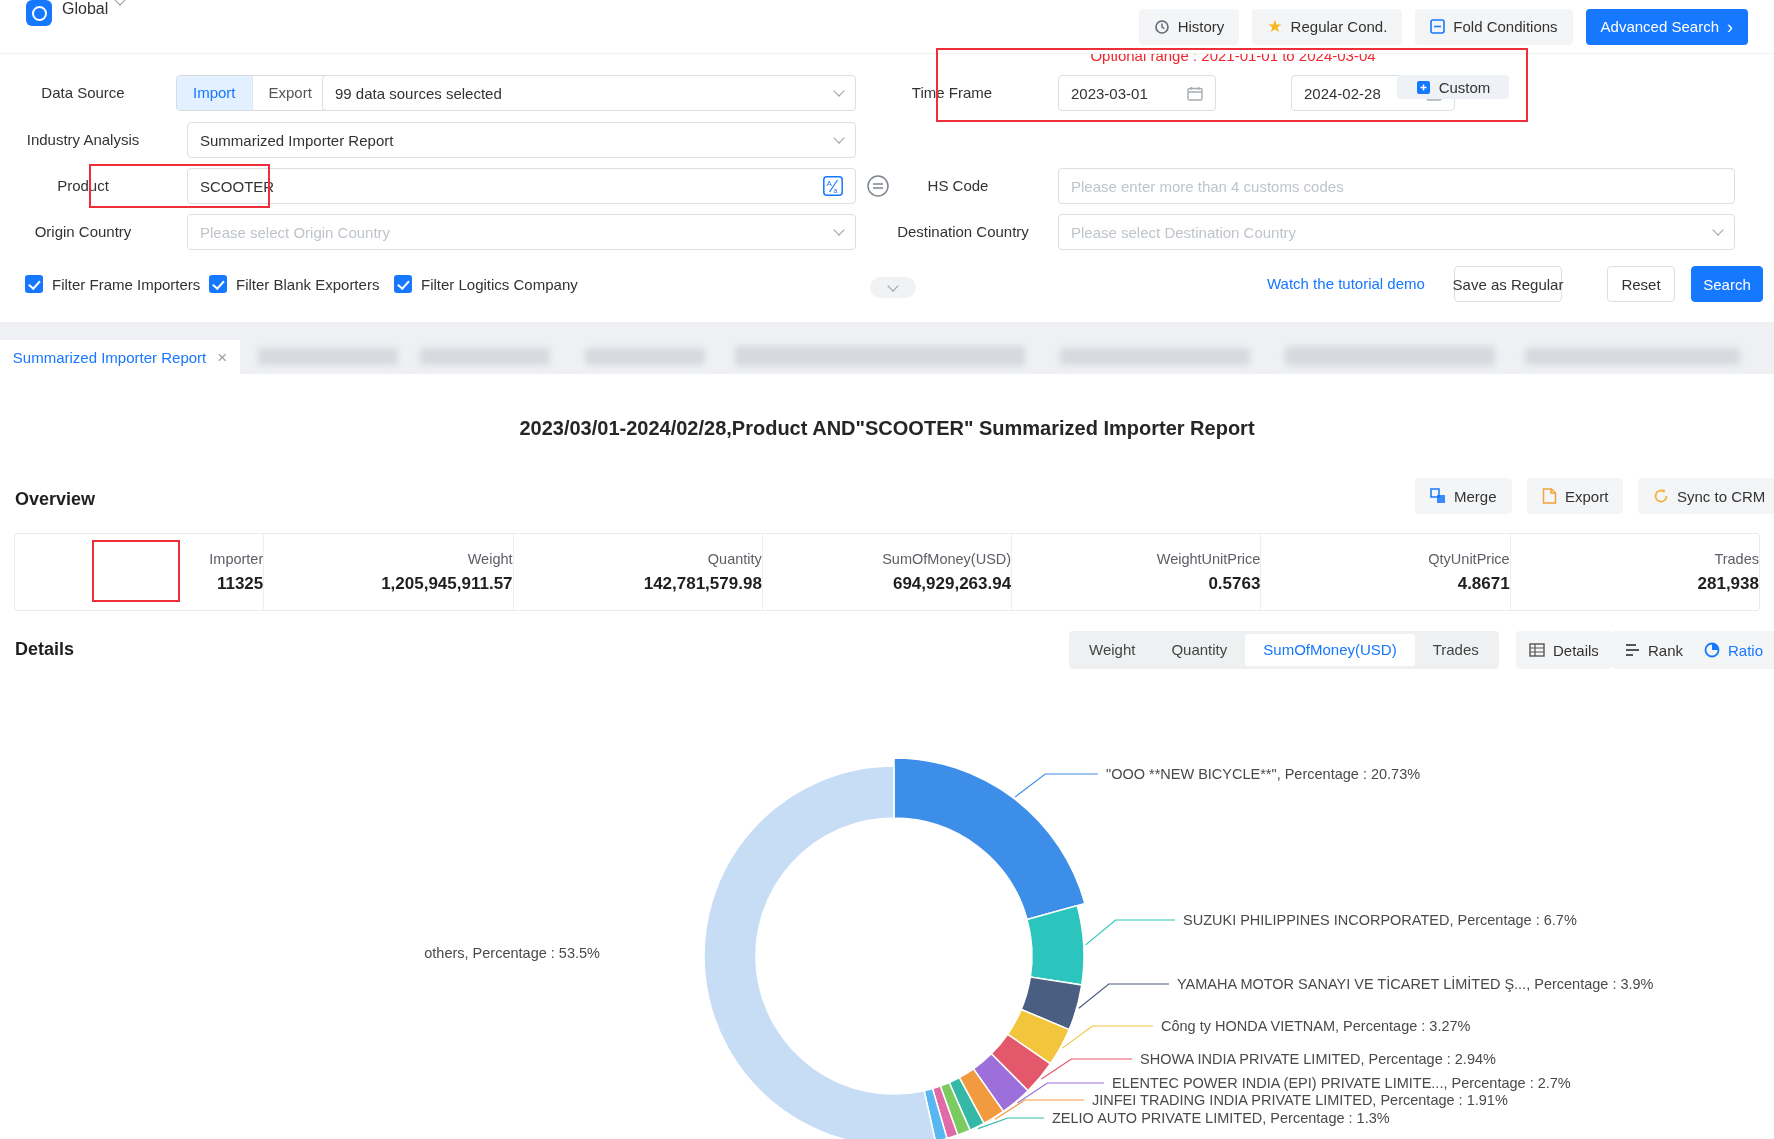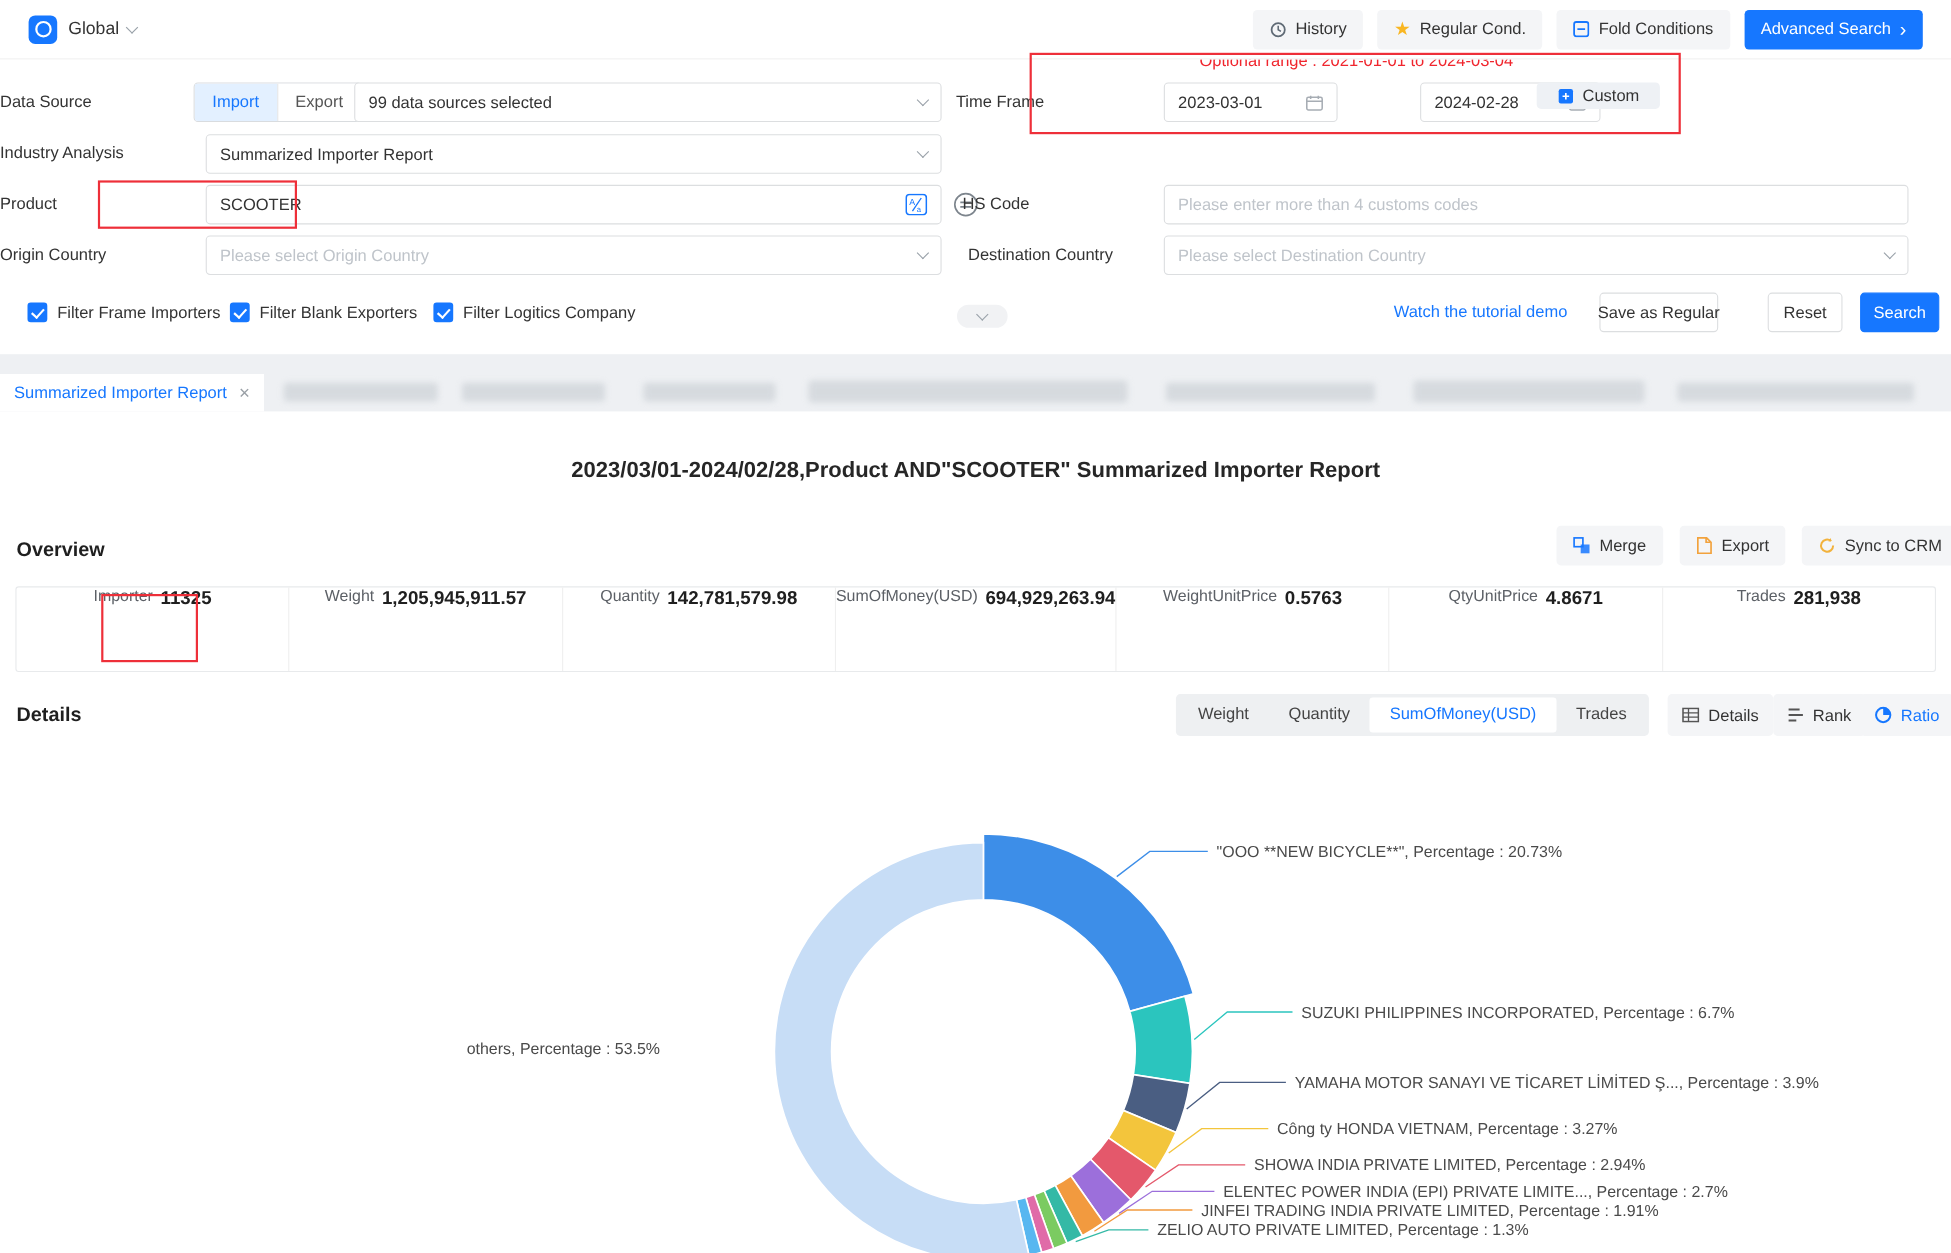--- a/index.html
+++ b/index.html
@@ -1,32 +1,32 @@
 <!DOCTYPE html>
 <html><head>
 <meta charset="utf-8">
 <style>
   *{margin:0;padding:0;box-sizing:border-box}
   body{font-family:"Liberation Sans",sans-serif;background:#fff}
   .page{position:relative;width:1774px;height:1139px;overflow:hidden;background:#fff}
 
   
-  .topbar{position:absolute;left:0;top:0;width:100%;height:54px;display:flex;align-items:center;padding:0 26px;border-bottom:1px solid #f1f1f1;background:#fff;z-index:5}
+  .topbar{position:absolute;left:0;top:0;width:100%;height:54px;display:flex;padding:0 26px;border-bottom:1px solid #f1f1f1;background:#fff;z-index:5}
   .logo{width:26px;height:26px;border-radius:6px;background:#1677ff;display:flex;align-items:center;justify-content:center;margin-right:10px;cursor:pointer}
   .logo::after{content:"";width:11px;height:11px;border:2.5px solid #fff;border-radius:50%}
   .global{font-size:16px;color:#333;margin-right:8px;cursor:pointer}
   .chev{display:inline-block;width:8px;height:8px;border-right:1.6px solid #98a0a8;border-bottom:1.6px solid #98a0a8;transform:rotate(45deg);margin-top:-4px}
   .top-actions{margin-left:auto;display:flex;gap:13px;align-items:center}
   .tbtn{height:36px;background:#f4f5f7;border-radius:4px;display:flex;align-items:center;gap:8px;padding:0 15px;font-size:15px;color:#333;cursor:pointer;white-space:nowrap}
   .tbtn.primary{background:#1677ff;color:#fff}
   .tbtn .arrow{font-size:18px;line-height:1}
   .star{color:#f9b622;font-size:17px;line-height:1}
 
   
-  .flabel{position:absolute;font-size:15px;color:#333;text-align:left;line-height:36px;white-space:nowrap}
+  .flabel{position:absolute;font-size:15px;color:#333;text-align:center;line-height:36px;white-space:nowrap}
   .ctl{position:absolute;height:36px;border:1px solid #dcdee0;border-radius:4px;background:#fff;font-size:15px;color:#333;display:flex;align-items:center;padding:0 12px;cursor:pointer;white-space:nowrap;overflow:hidden}
   .ctl .chev{margin-left:auto;flex:none}
   .ph{color:#bfc4ca}
   .seg{position:absolute;display:flex;border:1px solid #d9dcdf;border-radius:4px;overflow:hidden;height:36px}
   .seg span{padding:0 16px;line-height:34px;font-size:15px;color:#555;background:#fff;cursor:pointer}
   .seg span.on{background:#e3f0ff;color:#1677ff}
   .seg span + span{border-left:1px solid #e3e5e8}
   .optrange{position:absolute;left:1008px;top:47px;width:450px;text-align:center;font-size:15px;color:#f0262e}
   .redbox{position:absolute;border:2px solid #ee2f39;pointer-events:none;z-index:8}
   .custom-btn{position:absolute;height:24px;background:#eef1f5;border-radius:4px;display:flex;align-items:center;justify-content:center;gap:8px;font-size:15px;color:#333;cursor:pointer}
@@ -42,21 +42,21 @@
   .band{position:absolute;left:0;top:322px;width:100%;height:52px;background:#eef0f3}
   .blurblock{position:absolute;background:#ced3d8;filter:blur(3px);border-radius:3px;opacity:.75}
   .tab{position:absolute;left:0;top:340px;width:240px;height:34px;background:#fff;display:flex;align-items:center;justify-content:center;gap:11px;font-size:15px;color:#1677ff;cursor:pointer;z-index:2}
   .tab .x{color:#9aa0a6;font-size:17px;line-height:1;cursor:pointer}
 
   
   .rtitle{position:absolute;left:0;top:417px;width:100%;text-align:center;font-size:20px;font-weight:600;color:#262626}
   .h2{position:absolute;font-size:18px;font-weight:700;color:#1f1f1f}
   .abtn{position:absolute;top:478px;height:36px;background:#f4f5f7;border-radius:4px;display:flex;align-items:center;gap:8px;padding:0 15px;font-size:15px;color:#333;cursor:pointer;white-space:nowrap}
   .stats{position:absolute;left:14px;top:533px;width:1746px;height:78px;border:1px solid #e8eaec;border-radius:3px;display:flex;background:#fff}
-  .stat{flex:1;display:flex;flex-direction:row;align-items:flex-start;justify-content:center;gap:7px}
+  .stat{flex:1;display:flex;flex-direction:column;align-items:flex-end;justify-content:center;gap:7px}
   .stat + .stat{border-left:1px solid #efefef}
   .sl{font-size:14.5px;color:#5c6066}
   .sv{font-size:17px;font-weight:700;color:#1f1f1f}
   .mseg{position:absolute;left:1069px;top:631px;height:38px;background:#eef0f2;border-radius:4px;display:flex;align-items:center;padding:2px;font-size:15px;color:#444}
   .mseg span{padding:0 18px;line-height:32px;border-radius:3px;cursor:pointer;white-space:nowrap}
   .mseg span.on{background:#fff;color:#1677ff}
   .vbtn{position:absolute;top:631px;height:38px;background:#f4f5f7;border-radius:4px;display:flex;align-items:center;gap:8px;padding:0 13px;font-size:15px;color:#333;cursor:pointer;white-space:nowrap}
   .vbtn.on{color:#1677ff}
   #donut{position:absolute;left:0;top:690px}
   #donut text{font-family:"Liberation Sans",sans-serif}

